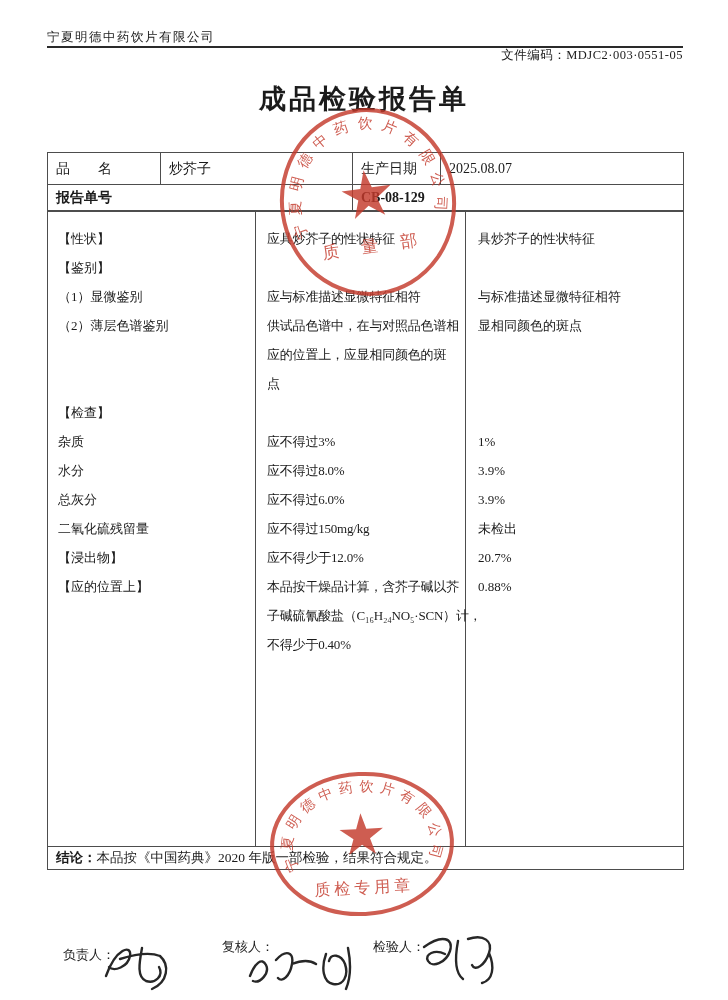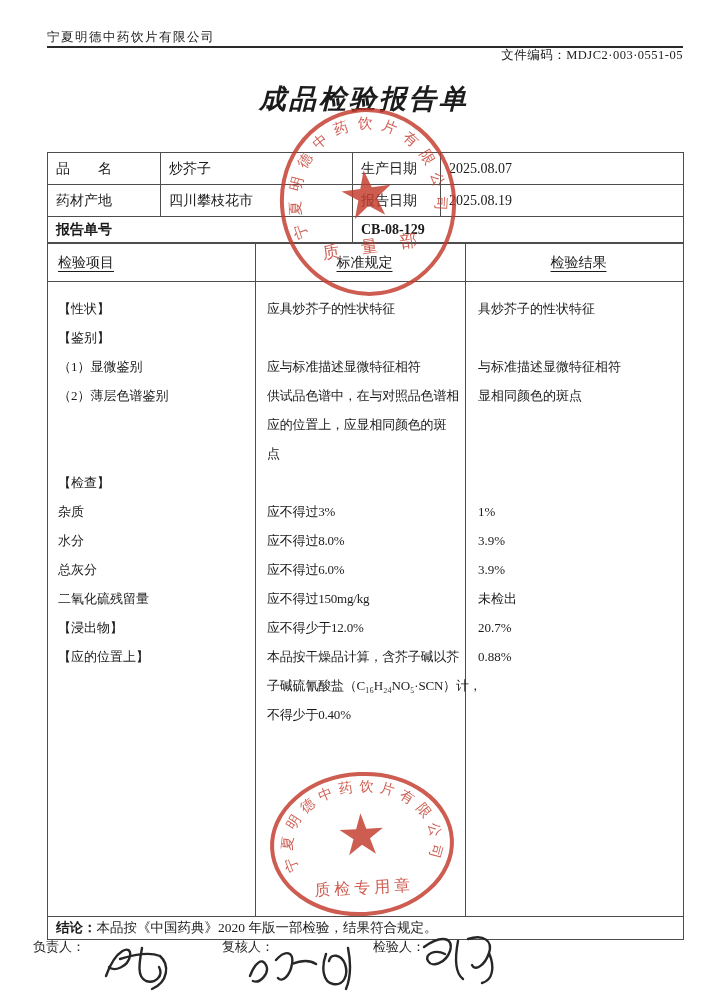--- a/index.html
+++ b/index.html
@@ -5,40 +5,40 @@
   html,body{margin:0;padding:0;}
   body{
     width:728px;height:1000px;position:relative;background:#ffffff;
     font-family:"Liberation Serif","DejaVu Serif",serif;color:#1b1b1b;
     overflow:hidden;
   }
   .hdr-left{position:absolute;left:47px;top:29px;font-size:12.5px;letter-spacing:1.5px;}
   .hdr-right{position:absolute;right:45px;top:47px;font-size:12.5px;letter-spacing:.5px;}
   .hdr-rule{position:absolute;left:47px;top:46px;width:636px;height:2px;background:#2a2a2a;}
   .title{position:absolute;left:0;top:81px;width:100%;text-align:center;
-         font-size:27px;font-weight:bold;letter-spacing:3px;font-style:italic;}
+         font-size:27px;font-weight:bold;letter-spacing:3px;}
   .doc{position:absolute;left:47px;top:131px;width:636px;margin-top:21px;}
   table{border-collapse:collapse;table-layout:fixed;width:636px;}
   td,th{border:1px solid #4d4d4d;font-size:14px;font-weight:normal;
         padding:0 0 0 8px;text-align:left;vertical-align:middle;
         overflow:visible;white-space:nowrap;}
   .info td{height:31px;}
   .info tr.short td{height:25px;font-weight:bold;}
   .ins th{height:37px;text-align:center;vertical-align:middle;font-size:14px;}
   .ins th .ul{text-decoration:underline;text-underline-offset:4px;}
   .ins th.h1{text-align:left;padding-left:10px;}
   .bcol{height:622px;vertical-align:top;padding:12px 0 0 0;}
   .ln{height:29px;line-height:29px;font-size:13px;white-space:nowrap;}
   .c1 .ln{padding-left:10px;}
   .c2 .ln{padding-left:11px;letter-spacing:-0.2px;}
   .c3 .ln{padding-left:12px;}
   .concl td{height:22px;font-size:13.5px;padding-left:8px;}
   .concl .lbl{font-weight:bold;}
   .signoff{position:absolute;top:938px;font-size:13px;}
-  .s1{left:33px;} .s2{left:222px;text-align:right;} .s3{left:373px;}
+  .s1{left:63px;margin-top:8px;} .s2{left:222px;text-align:right;} .s3{left:373px;}
   .sig{position:absolute;pointer-events:none;}
   .sig path{fill:none;stroke:#272727;stroke-width:2.4;stroke-linecap:round;}
   .stamp{position:absolute;pointer-events:none;opacity:.82;}
   .stamp text{font-family:"Liberation Serif","DejaVu Serif",serif;}
 </style>
 </head>
 <body>
 
 <div class="hdr-left">宁夏明德中药饮片有限公司</div>
 <div class="hdr-right">文件编码：MDJC2·003·0551-05</div>
@@ -53,45 +53,34 @@
         <col style="width:88px">
         <col style="width:243px">
       </colgroup>
     <tbody>
         <tr>
       <td>品　　名</td>
       <td>炒芥子</td>
       <td>生产日期</td>
       <td>2025.08.07</td>
     </tr>
-    <tr>
-      <td>药材产地</td>
-      <td>四川攀枝花市</td>
-      <td>报告日期</td>
-      <td>2025.08.19</td>
-    </tr>
     <tr class="short">
       <td colspan="2">报告单号</td>
       <td colspan="2">CB-08-129</td>
     </tr>
   </tbody>
     </table>
 
   <table class="ins">
     <colgroup>
         <col style="width:208px">
         <col style="width:210px">
         <col style="width:218px">
       </colgroup>
     <tbody>
-        <tr>
-      <th class="h1"><span class="ul">检验项目</span></th>
-      <th><span class="ul">标准规定</span></th>
-      <th><span class="ul">检验结果</span></th>
-    </tr>
     <tr>
       <td class="bcol c1">
         <div class="ln">【性状】</div>
         <div class="ln">【鉴别】</div>
         <div class="ln">（1）显微鉴别</div>
         <div class="ln">（2）薄层色谱鉴别</div>
         <div class="ln"></div>
         <div class="ln"></div>
         <div class="ln">【检查】</div>
         <div class="ln">杂质</div>

